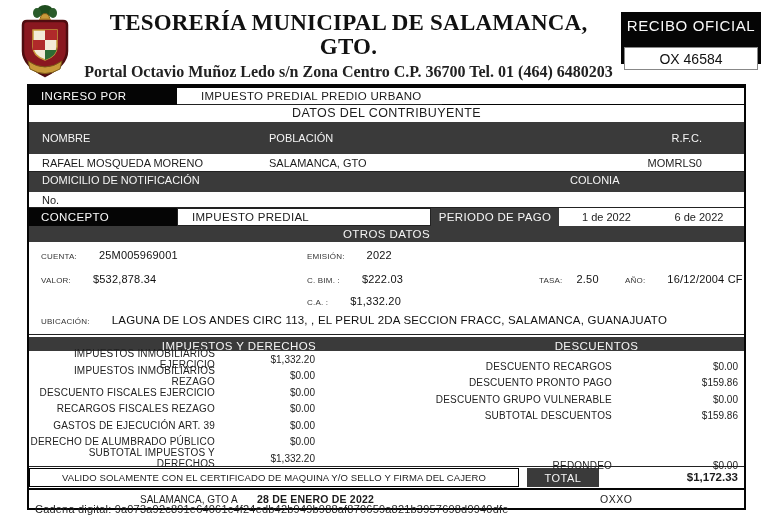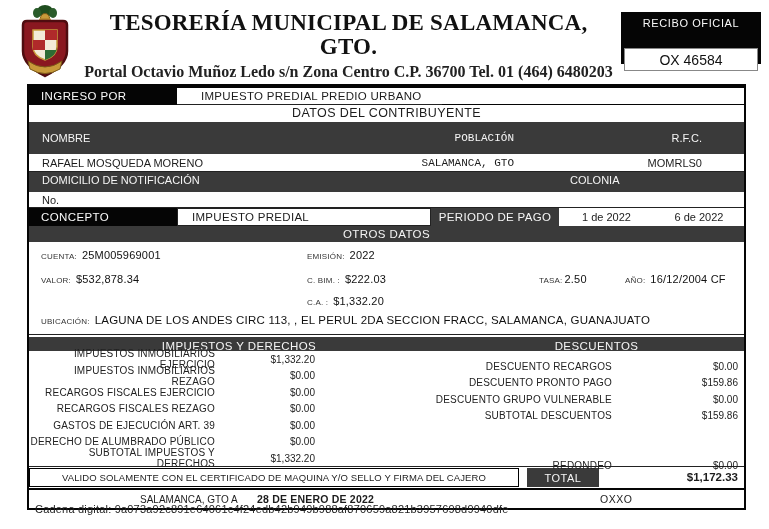--- a/index.html
+++ b/index.html
@@ -12,59 +12,59 @@
   .page{position:relative;width:769px;height:529px;background:#fff;overflow:hidden;}
 
   
   .header{display:flex;padding:3px 8px 0 14px;height:83px;gap:8px;}
   .logo{width:62px;height:78px;flex:0 0 62px;}
   .head-center{flex:1;text-align:center;padding-top:8px;}
   .title{font-family:"Liberation Serif","DejaVu Serif",serif;font-weight:bold;font-size:23px;letter-spacing:.2px;color:#111;line-height:1.05;}
   .addr{font-family:"Liberation Serif","DejaVu Serif",serif;font-weight:bold;font-size:16px;margin-top:4px;color:#222;}
   .nameline{font-family:"Liberation Serif","DejaVu Serif",serif;font-weight:bold;font-size:11px;margin-top:5px;color:#222;}
   .receipt-box{flex:0 0 140px;margin-top:9px;height:52px;background:var(--black);padding:2px 3px 3px;}
-  .receipt-label{color:#f8f8f8;font-size:11px;text-align:center;padding:3px 0 19px;letter-spacing:.6px;}
+  .receipt-label{color:#f8f8f8;font-size:15px;text-align:center;padding:3px 0 13px;letter-spacing:.6px;}
   .receipt-number{background:#fff;border:1px solid #888;text-align:center;font-weight:normal;font-size:14px;padding:3px 0 2px;color:#111;}
 
   
   .doc{position:absolute;left:27px;top:84px;width:719px;background:#fff;
        border-left:2px solid var(--black);border-right:2px solid var(--black);border-bottom:2px solid var(--black);}
   .bar-top{height:4px;background:var(--black);margin:0 -2px;}
 
   .row{position:relative;}
   .dark{background:var(--dark-bar);color:#f5f5f5;}
 
   .ingreso-row{height:17px;display:flex;align-items:stretch;border-bottom:1px solid var(--black);}
   .lbl-black{width:148px;background:var(--black);color:#fafafa;font-size:11.5px;display:flex;align-items:center;padding-left:12px;letter-spacing:.4px;}
   .ingreso-val-wrap{width:265px;display:flex;align-items:center;padding-left:24px;border-bottom:1px solid #222;margin-bottom:-1px;}
   .ingreso-val-wrap span{font-size:11.5px;letter-spacing:.3px;}
 
   .datos-title{height:17px;text-align:center;font-size:12.5px;letter-spacing:.4px;line-height:17px;}
 
   .three-col{height:32px;display:flex;align-items:center;font-size:11px;}
   .three-col.vals{height:18px;border-bottom:1px solid #222;}
   .col-a{width:240px;padding-left:13px;}
-  .col-b{flex:1;text-align:right;font-family:Liberation Mono, monospace;}
+  .col-b{flex:1;text-align:left;}
   .col-c{width:230px;text-align:right;padding-right:42px;}
 
   .domicilio-row{height:20px;font-size:11px;line-height:17px;}
   .domicilio-row .dom-lbl{padding-left:13px;}
   .domicilio-row .colonia-lbl{position:absolute;left:541px;top:0;}
   .no-row{height:16px;font-size:11px;line-height:16px;padding-left:13px;border-bottom:1px solid #222;}
 
   .concepto-row{height:18px;display:flex;align-items:stretch;}
   .concepto-val{width:254px;border:1px solid #222;display:flex;align-items:center;padding-left:14px;font-size:11.5px;letter-spacing:.3px;}
   .periodo-lbl{width:128px;background:var(--dark-bar);color:#f5f5f5;display:flex;align-items:center;justify-content:center;font-size:11.5px;letter-spacing:.3px;}
   .periodo-v1{width:95px;text-align:center;font-size:11px;line-height:18px;}
   .periodo-v2{width:90px;text-align:center;font-size:11px;line-height:18px;}
 
   .bar-section{height:16px;background:var(--dark-bar);color:#f5f5f5;text-align:center;font-size:11.5px;line-height:16px;letter-spacing:.4px;}
 
   .otros{position:relative;height:93px;border-bottom:1px solid #222;}
-  .field{position:absolute;display:inline-flex;align-items:baseline;gap:5px;white-space:nowrap;}
+  .field{position:absolute;display:inline-flex;align-items:baseline;gap:22px;white-space:nowrap;}
   .flabel{font-size:8px;color:#333;letter-spacing:.2px;}
   .fvalue{font-size:11px;color:#111;letter-spacing:.2px;}
   .fvalue.big{font-size:11.5px;}
 
   .bar-split{height:14px;background:var(--dark-bar);color:#f5f5f5;display:flex;font-size:11.5px;line-height:18px;letter-spacing:.4px;margin-top:2px;}
   .bar-split .half-l{width:420px;text-align:center;}
   .bar-split .half-r{flex:1;text-align:center;}
 
   .items{position:relative;height:116px;padding-top:0;display:flex;border-bottom:1px solid #222;}
   .items-left{width:340px;}
@@ -170,21 +170,21 @@
         <span class="fvalue">2022</span>
       </span>
       <span class="field" style="left:12px;top:31px;">
         <span class="flabel">VALOR:</span>
         <span class="fvalue">$532,878.34</span>
       </span>
       <span class="field" style="left:278px;top:31px;">
         <span class="flabel">C. BIM. :</span>
         <span class="fvalue">$222.03</span>
       </span>
-      <span class="field" style="left:510px;top:31px;gap:2px;">
+      <span class="field" style="left:510px;top:31px;gap:14px;">
         <span class="flabel">TASA:</span>
         <span class="fvalue">2.50</span>
       </span>
       <span class="field" style="left:596px;top:31px;">
         <span class="flabel">AÑO:</span>
         <span class="fvalue">16/12/2004 CF</span>
       </span>
       <span class="field" style="left:278px;top:53px;">
         <span class="flabel">C.A. :</span>
         <span class="fvalue">$1,332.20</span>
@@ -204,21 +204,21 @@
       <div class="items-left">
         <div class="item-row">
           <span class="item-label">IMPUESTOS INMOBILIARIOS EJERCICIO</span>
           <span class="item-value">$1,332.20</span>
         </div>
         <div class="item-row">
           <span class="item-label">IMPUESTOS INMOBILIARIOS REZAGO</span>
           <span class="item-value">$0.00</span>
         </div>
         <div class="item-row">
-          <span class="item-label">RECARGOS FISCALES EJERCICIO</span>
+          <span class="item-label">DESCUENTO FISCALES EJERCICIO</span>
           <span class="item-value">$0.00</span>
         </div>
         <div class="item-row">
           <span class="item-label">RECARGOS FISCALES REZAGO</span>
           <span class="item-value">$0.00</span>
         </div>
         <div class="item-row">
           <span class="item-label">GASTOS DE EJECUCIÓN ART. 39</span>
           <span class="item-value">$0.00</span>
         </div>

